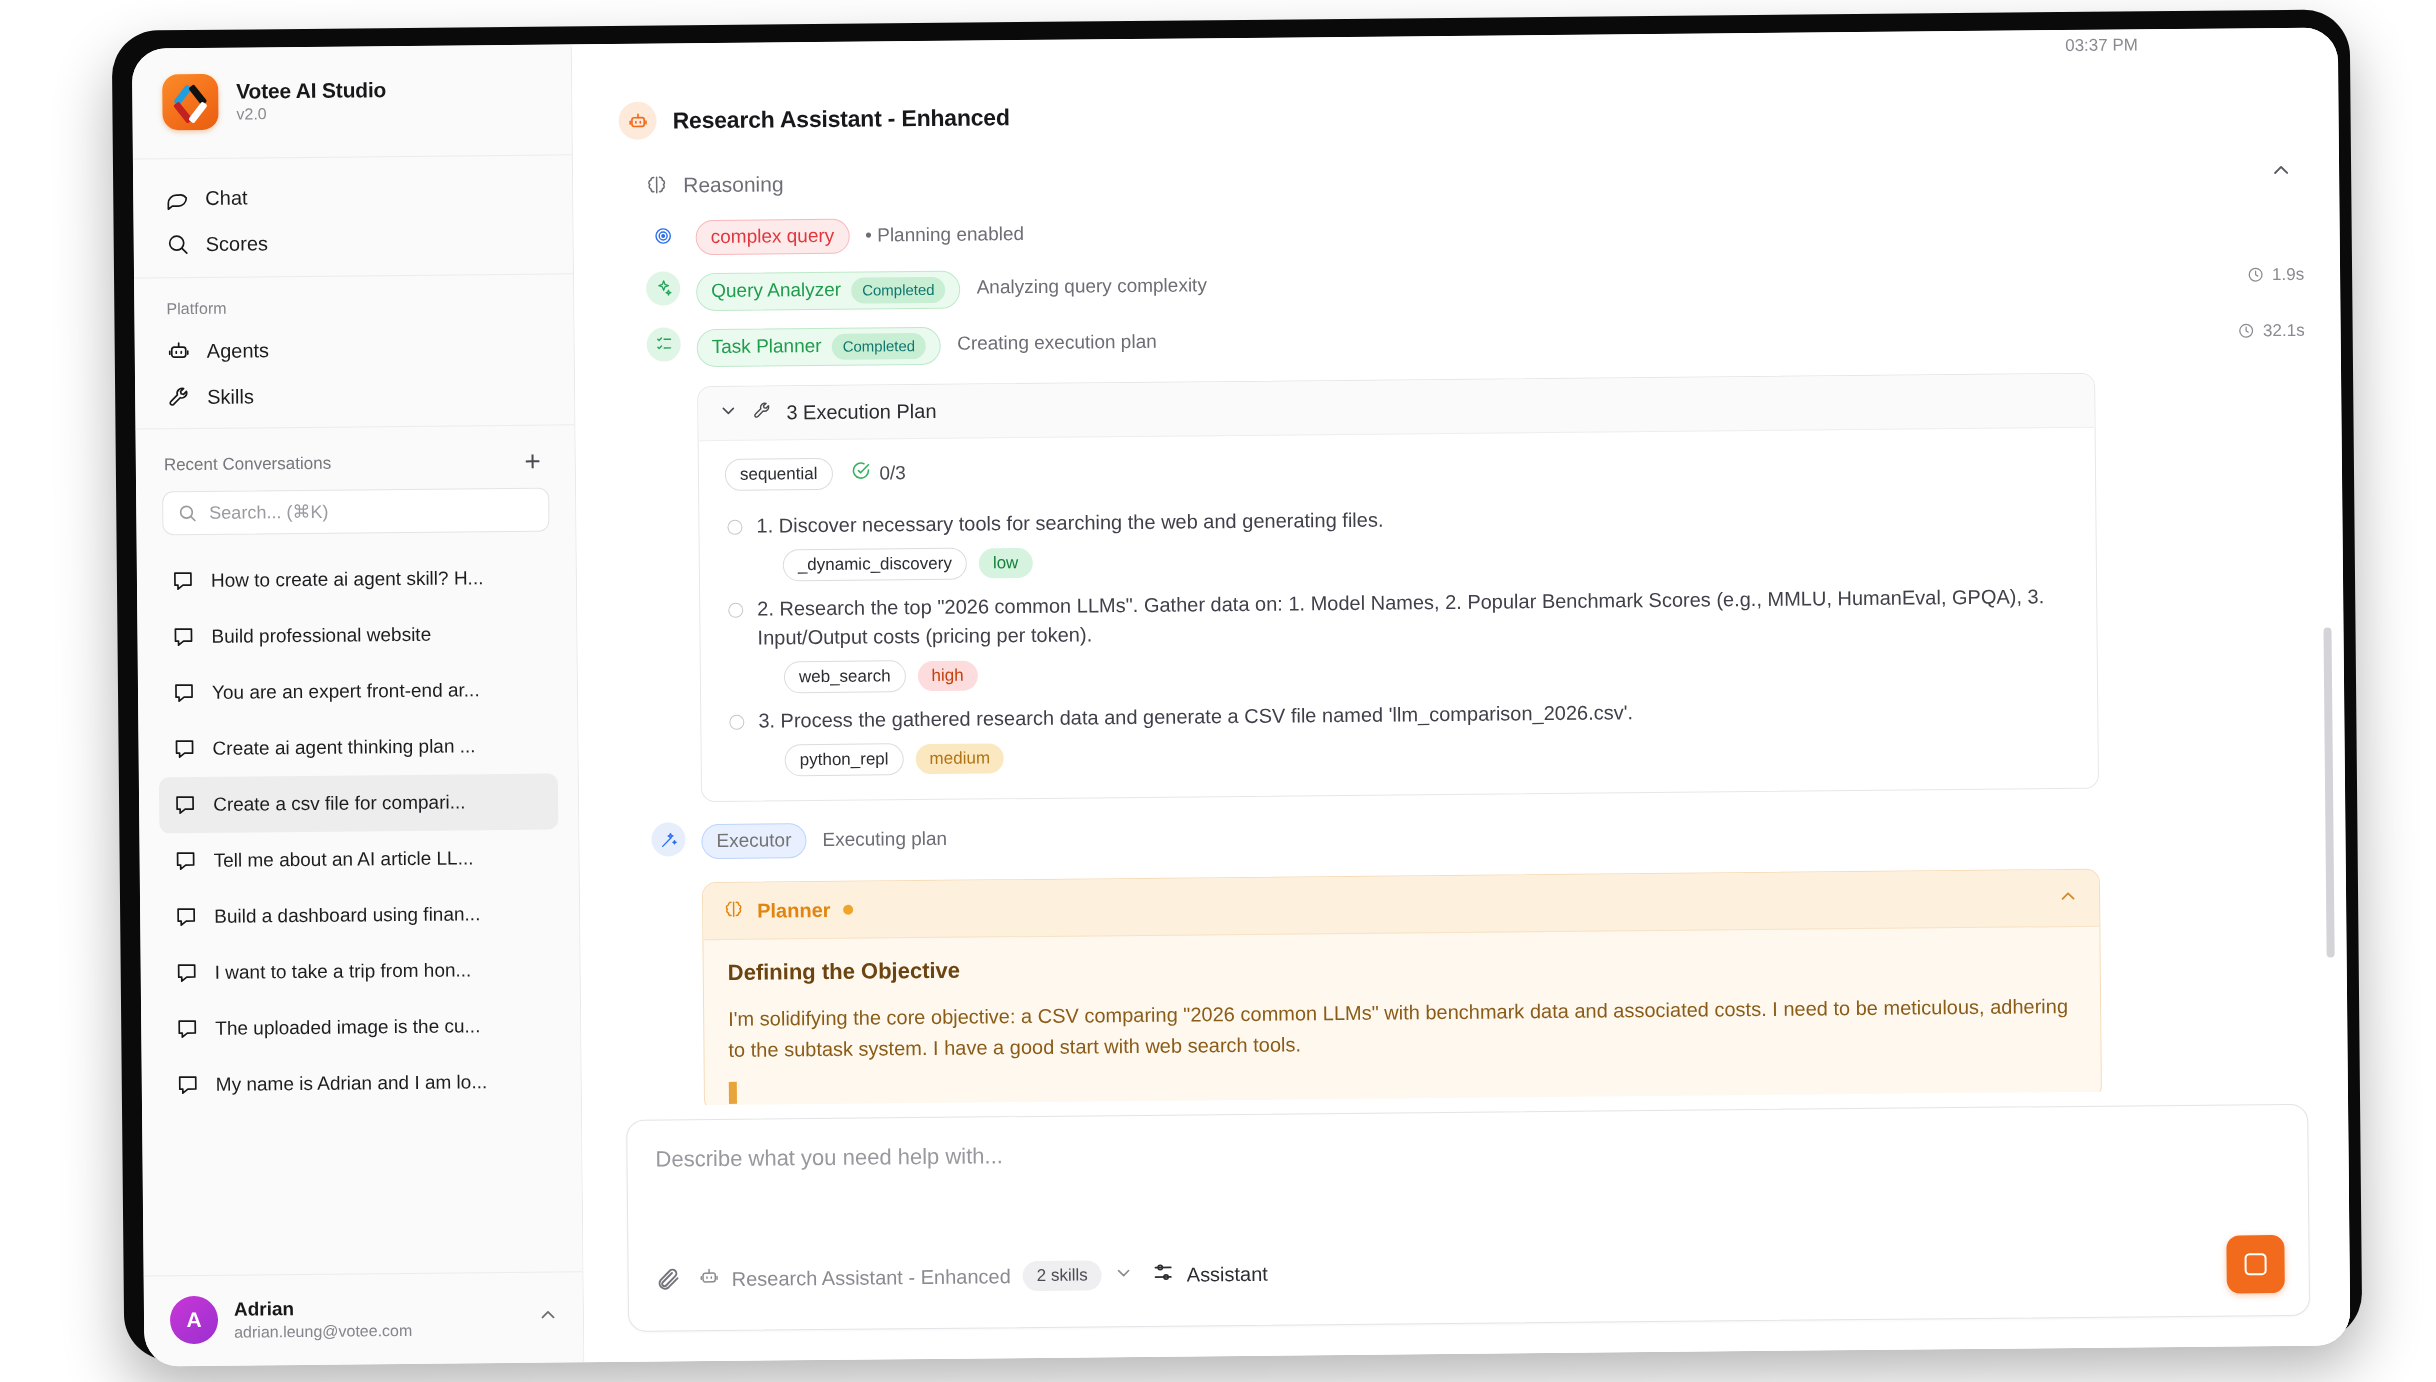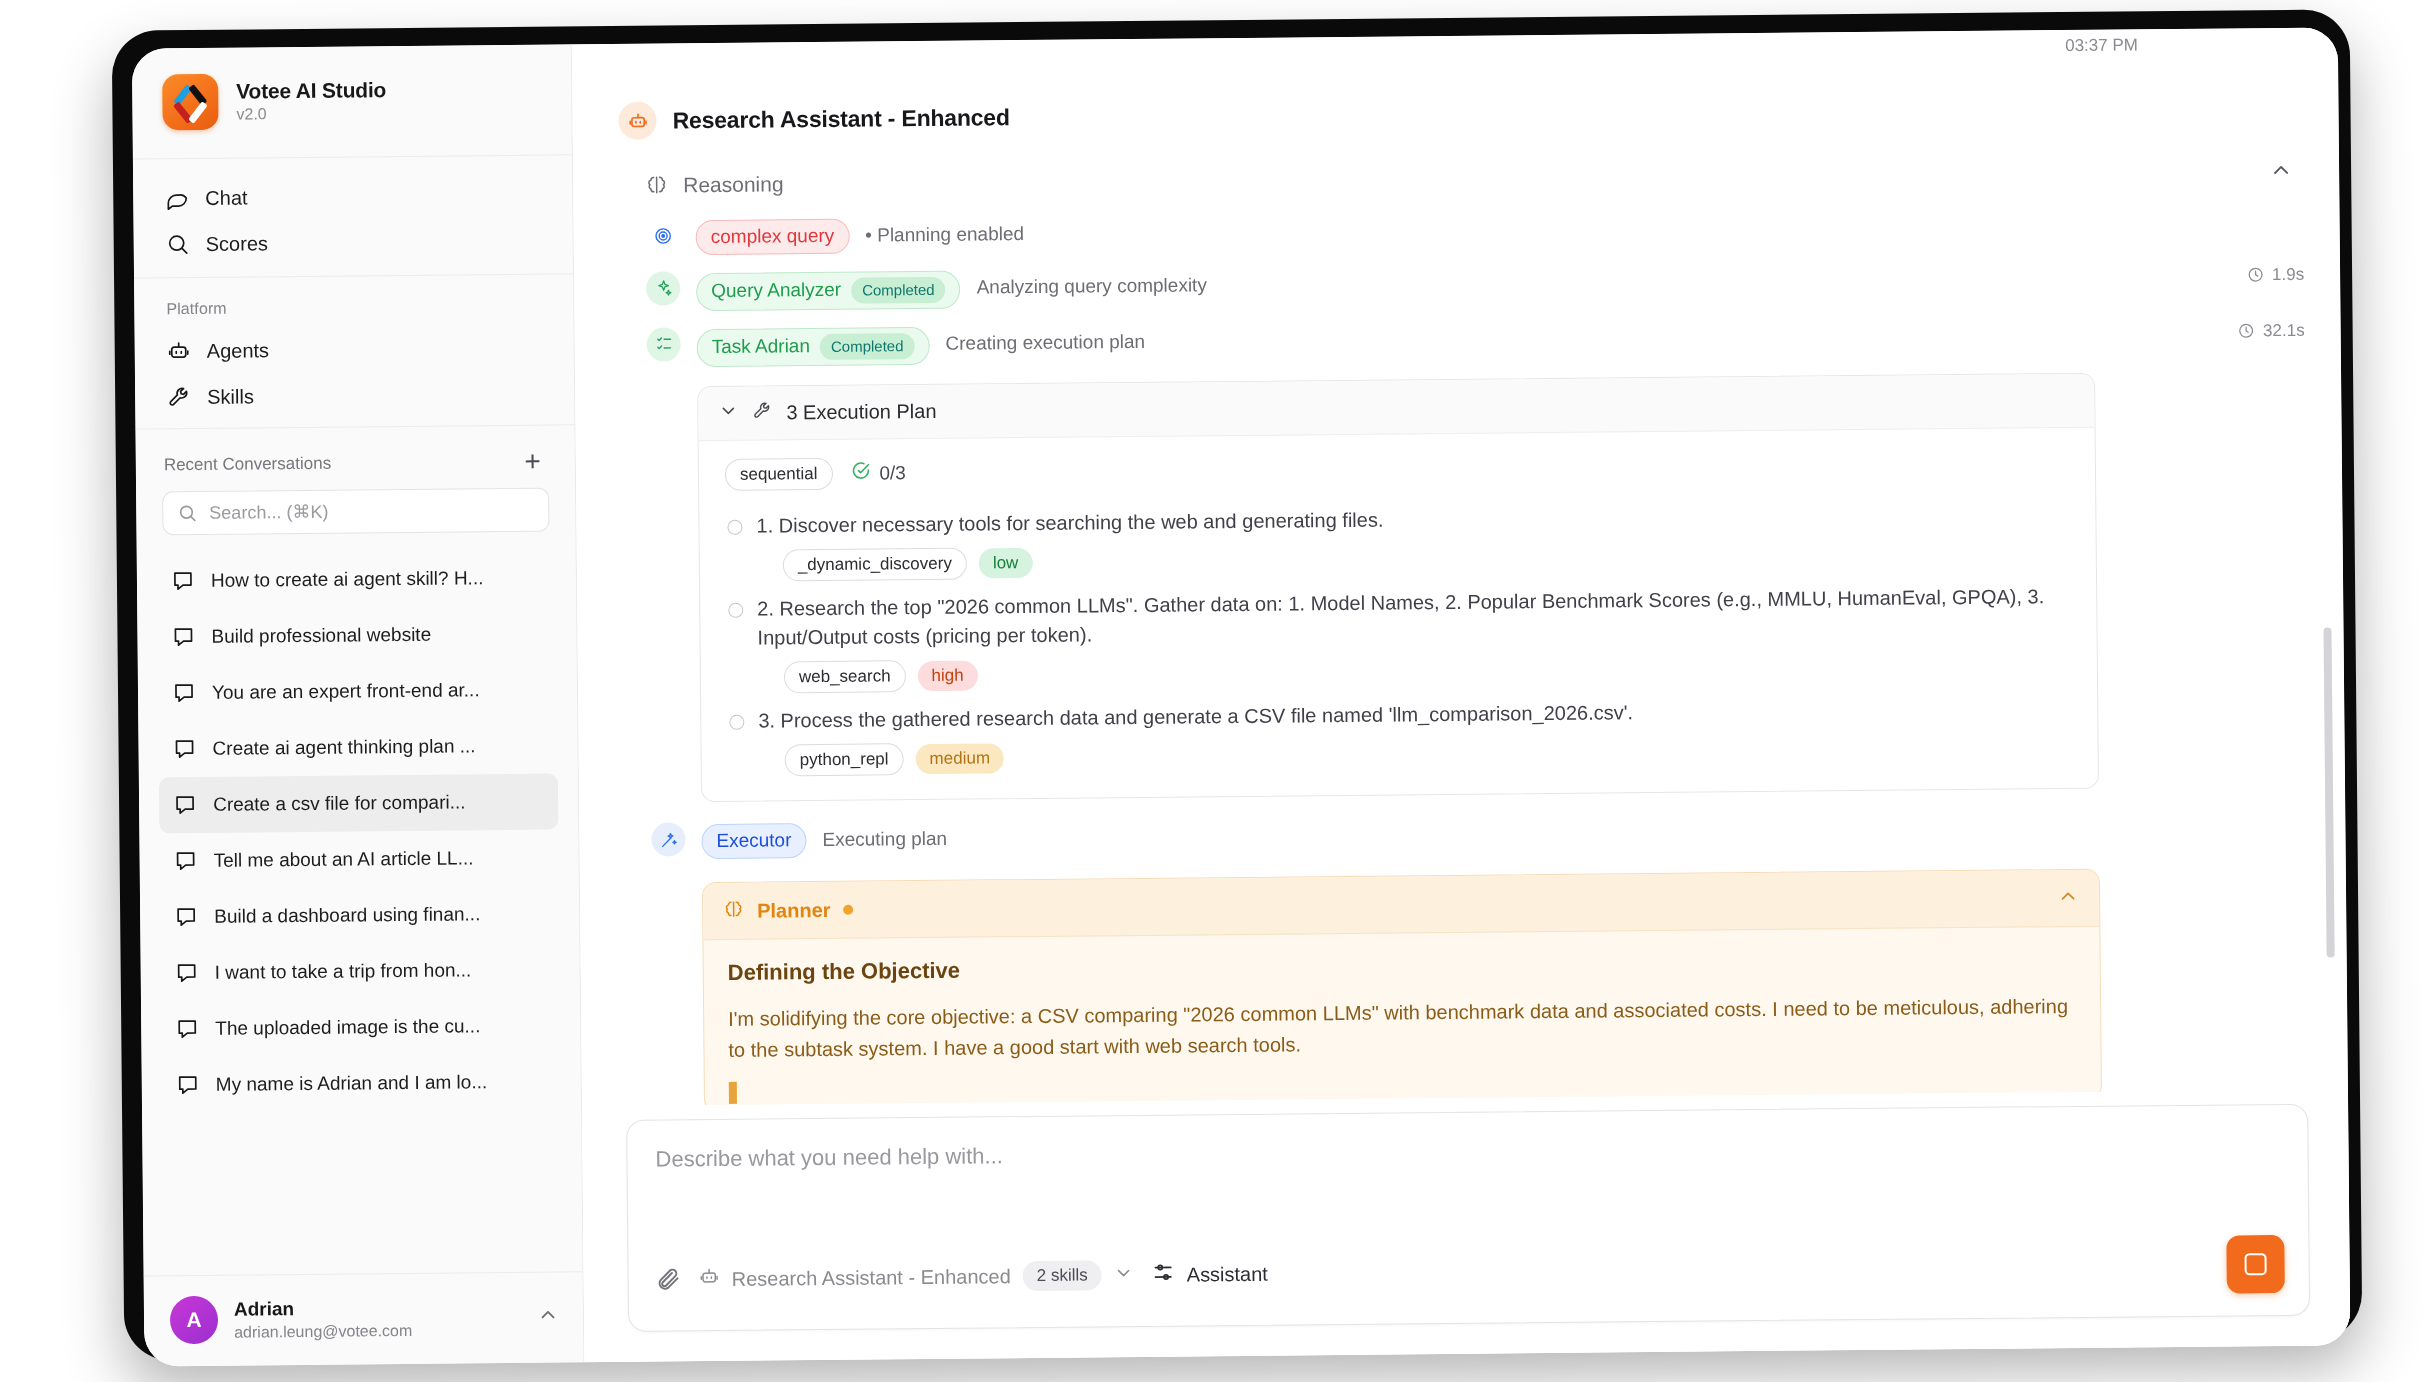--- a/index.html
+++ b/index.html
@@ -151,21 +151,21 @@
   .node.green { background: #dff5e5; }
   .node.plain { background: transparent; }
   .node svg { width: 19px; height: 19px; }
 
   .pill {
     display: inline-flex; align-items: center; gap: 10px;
     border-radius: 999px; padding: 5px 14px; font-size: 19px; line-height: 1.2;
   }
   .pill-redline { border: 1px solid #f7b9bb; background: #fdeaea; color: #e0373c; }
   .pill-green { border: 1px solid #bfe8ca; background: #eafaef; color: #1f9d4d; }
-  .pill-blue  { border: 1px solid #bcd4fb; background: #e8f0ff; color: #1d4ed8; }
+  .pill-blue  { border: 1px solid #bcd4fb; background: #e8f0ff; color: #737373; }
   .mini-badge { font-size: 15px; border-radius: 999px; padding: 4px 11px; }
   .mini-green { background: #c8eed3; color: #0f766e; }
   .row-note { font-size: 19px; color: #6d6d75; padding-top: 6px; }
   .row-time {
     margin-left: auto; display: flex; align-items: center; gap: 8px;
     font-size: 17px; color: #8a8a90; padding-top: 7px; white-space: nowrap;
   }
   .row-time svg { width: 17px; height: 17px; }
 
   
@@ -506,21 +506,21 @@
            </span>
          </div>
 
          <div class="trace-row">
            <span class="node green">
              <svg viewBox="0 0 24 24" fill="none" stroke="#28a35a" stroke-width="1.8" stroke-linecap="round" stroke-linejoin="round">
                     <path d="M4 6l1.6 1.6L8.6 4.5M4 16l1.6 1.6L8.6 14.5M12 6h8M12 17h8"></path>
                   </svg>
            </span>
            <span class="pill pill-green">
-             <span>Task Adrian</span>
+             <span>Task Planner</span>
              <span class="mini-badge mini-green">Completed</span>
            </span>
            <span class="row-note">Creating execution plan</span>
            <span class="row-time">
              <svg viewBox="0 0 24 24" fill="none" stroke="#8a8a90" stroke-width="1.8" stroke-linecap="round">
                     <circle cx="12" cy="12" r="9"></circle>
                     <path d="M12 7v5l3 2"></path>
                   </svg>
              <span>32.1s</span>
            </span>

